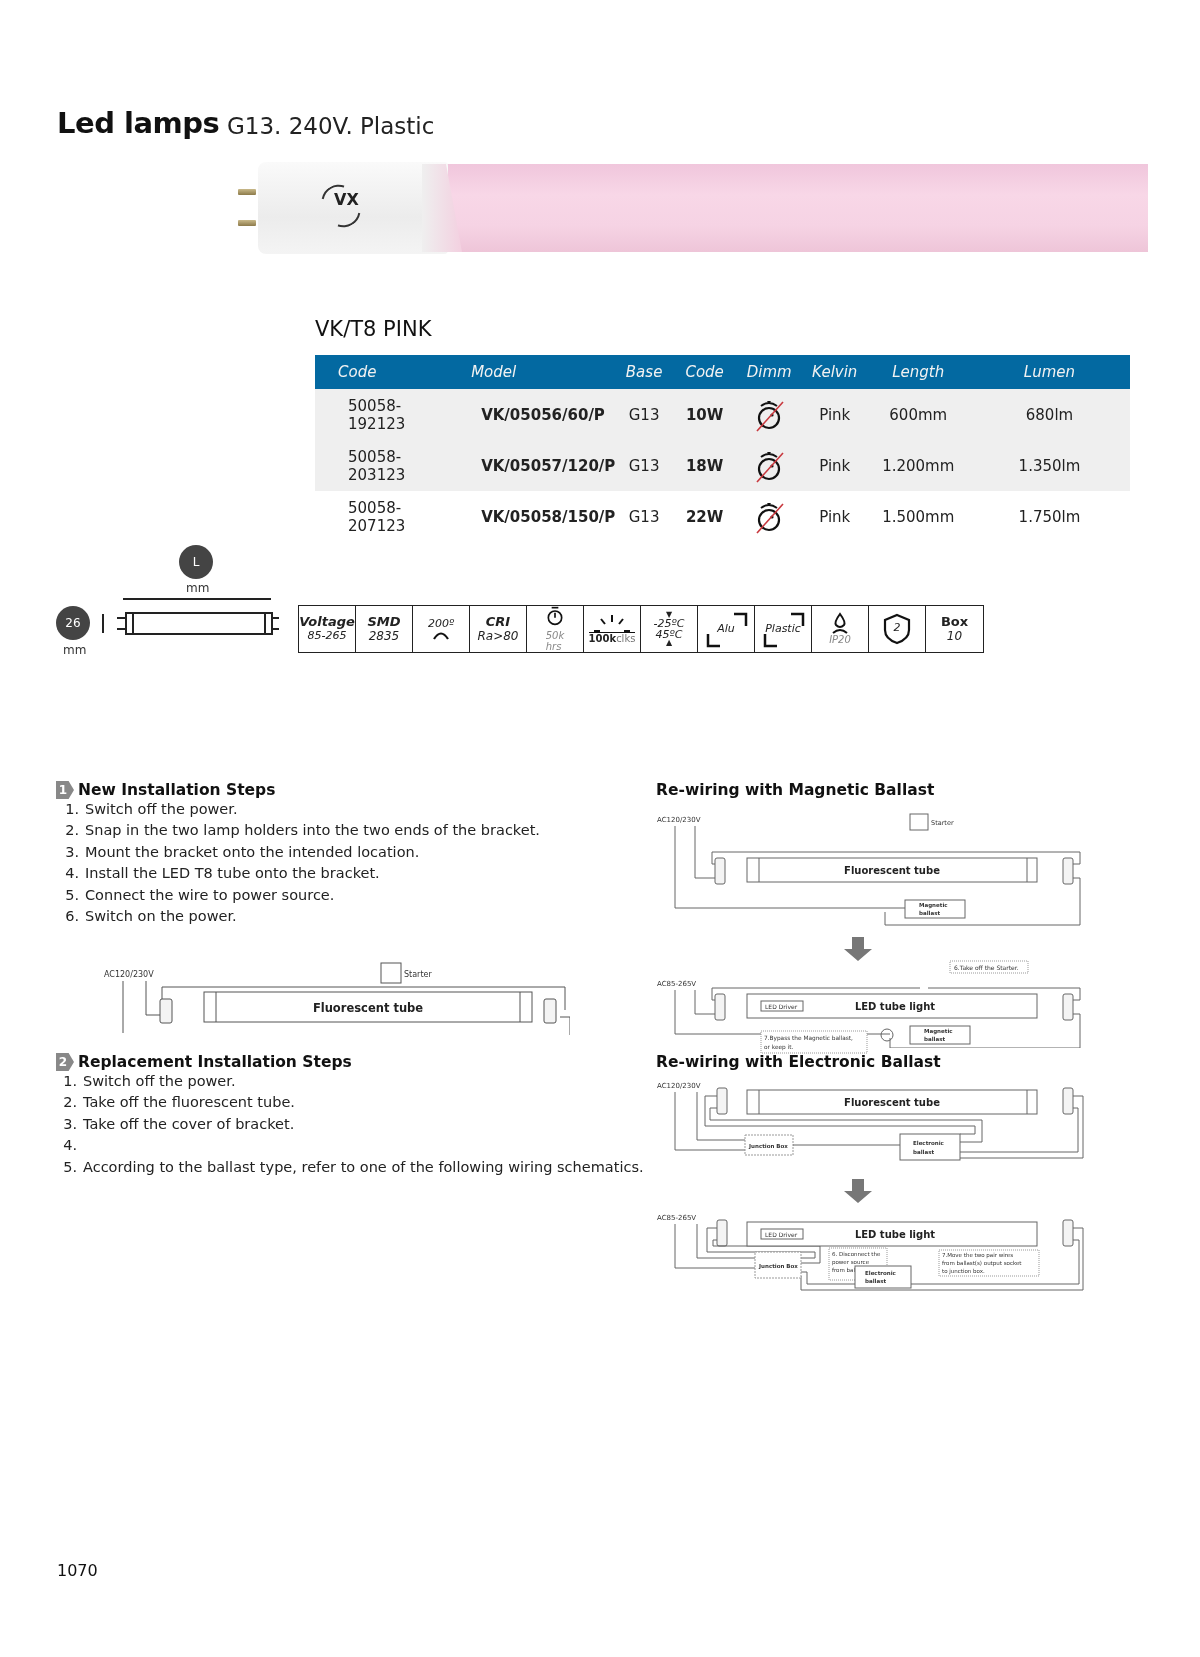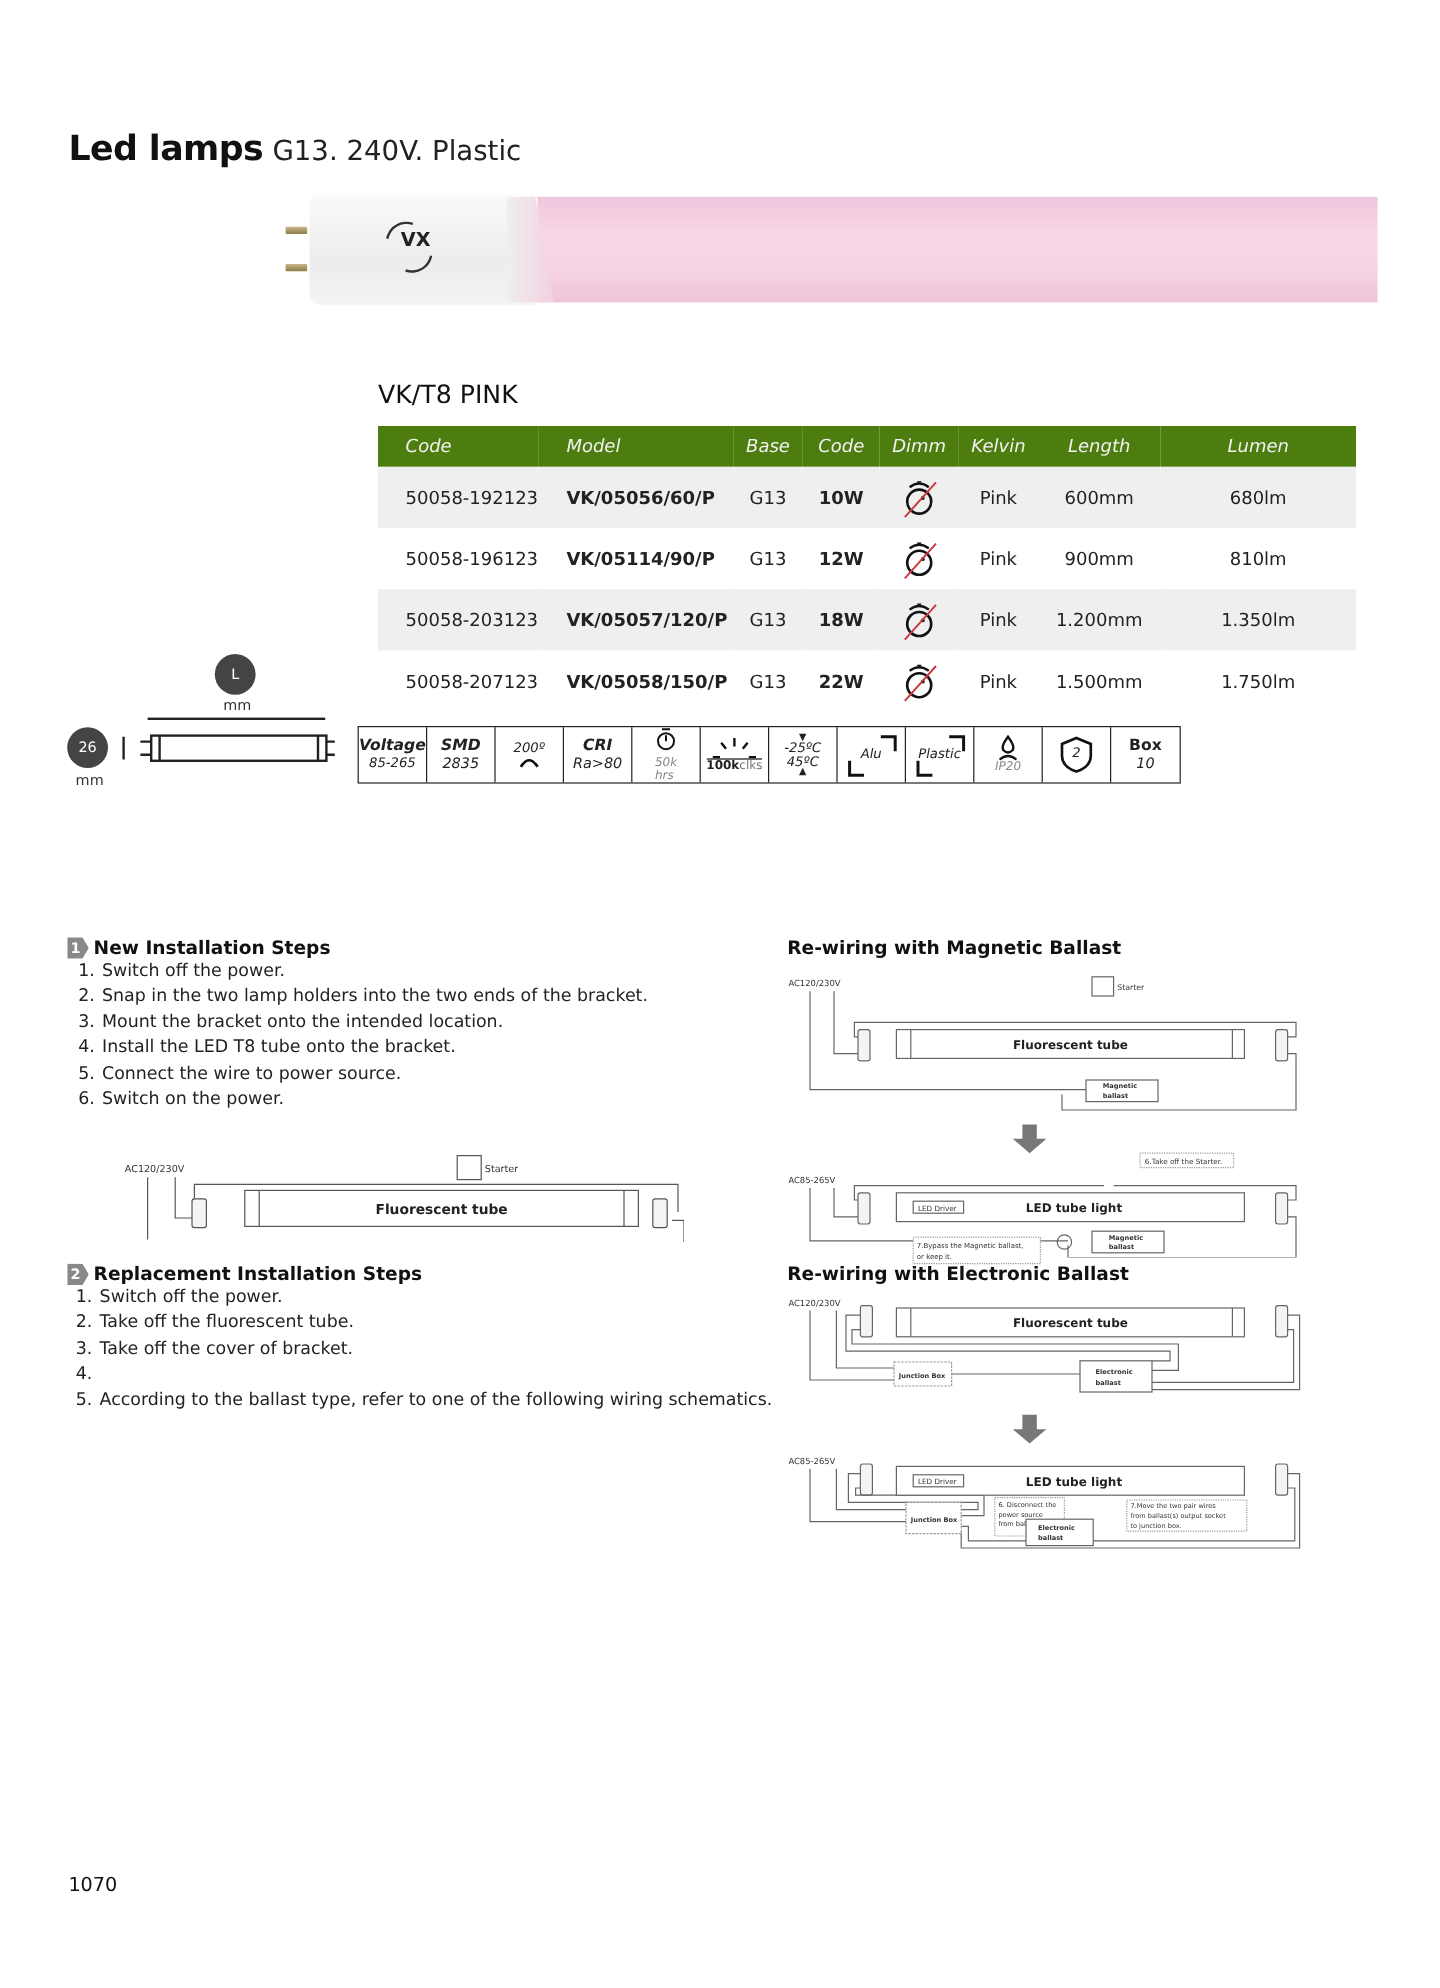--- a/index.html
+++ b/index.html
@@ -17,24 +17,24 @@
   .lamp .tube { position: absolute; left: 188px; top: 2px; width: 724px; height: 88px; background: linear-gradient(#f0c6dc, #f8d7e7 35%, #f6d3e4 70%, #eec5d8); }
   .lamp .cap-edge { position: absolute; left: 186px; top: 2px; width: 40px; height: 88px; background: linear-gradient(90deg,#efefef,#f3d0e0); clip-path: polygon(0 0,60% 0,100% 100%,0 100%); }
   .lamp .logo { position: absolute; left: 98px; top: 28px; font-size: 16px; font-weight: bold; color: #222; }
   .lamp .logo-ring { position: absolute; left: 86px; top: 22px; width: 38px; height: 44px; border: 2px solid #333; border-radius: 50%; border-right-color: transparent; border-left-color: transparent; transform: rotate(-30deg); }
 
   
   .prod-title { left: 315px; top: 317px; font-size: 21px; font-weight: normal; color: #111; }
 
   
   .spec-table { left: 315px; top: 355px; width: 815px; border-collapse: collapse; }
-  .spec-table th { background: #4d7c0f; color: #f2f2f2; font-style: italic; font-weight: normal; font-size: 15px; height: 34px; text-align: center; }
+  .spec-table th { background: #0369a1; color: #f2f2f2; font-style: italic; font-weight: normal; font-size: 15px; height: 34px; text-align: center; }
   .spec-table th.left { text-align: left; padding-left: 23px; }
   .spec-table td { font-size: 15px; height: 51px; text-align: center; color: #222; }
-  .spec-table td.left { text-align: left; padding-left: 23px; }
+  .spec-table td.left { text-align: left; padding-left: 33px; }
   .spec-table td.bold { font-weight: bold; }
   .spec-table tr.odd td { background: #efefef; }
   .dimm-icon { display: inline-block; width: 34px; height: 34px; vertical-align: middle; }
 
   
   .badge { width: 34px; height: 34px; border-radius: 50%; background: #444; color: #fff; font-size: 12px; display: flex; align-items: center; justify-content: center; }
   .mm { font-size: 12px; color: #333; }
 
   
   .features { left: 298px; top: 605px; display: flex; border: 1.5px solid #222; height: 48px; }
@@ -107,36 +107,20 @@
             <path d="M9 8 Q17 2 25 8" stroke="#111" stroke-width="2" fill="none"></path>
             <path d="M15 3 L19 3 L17 6 Z" fill="#111"></path>
             <circle cx="17" cy="20" r="10" stroke="#111" stroke-width="2.2" fill="none"></circle>
             <circle cx="20" cy="17" r="1.6" fill="#111"></circle>
             <line x1="5" y1="33" x2="31" y2="4" stroke="#c8383e" stroke-width="1.6"></line>
           </svg></td>
       <td>Pink</td>
       <td>600mm</td>
       <td>680lm</td>
     </tr>
-    <tr>
-      <td class="left">50058-196123</td>
-      <td class="left bold">VK/05114/90/P</td>
-      <td>G13</td>
-      <td class="bold">12W</td>
-      <td><svg class="dimm-icon" viewBox="0 0 34 34">
-            <path d="M9 8 Q17 2 25 8" stroke="#111" stroke-width="2" fill="none"></path>
-            <path d="M15 3 L19 3 L17 6 Z" fill="#111"></path>
-            <circle cx="17" cy="20" r="10" stroke="#111" stroke-width="2.2" fill="none"></circle>
-            <circle cx="20" cy="17" r="1.6" fill="#111"></circle>
-            <line x1="5" y1="33" x2="31" y2="4" stroke="#c8383e" stroke-width="1.6"></line>
-          </svg></td>
-      <td>Pink</td>
-      <td>900mm</td>
-      <td>810lm</td>
-    </tr>
     <tr class="odd">
       <td class="left">50058-203123</td>
       <td class="left bold">VK/05057/120/P</td>
       <td>G13</td>
       <td class="bold">18W</td>
       <td><svg class="dimm-icon" viewBox="0 0 34 34">
             <path d="M9 8 Q17 2 25 8" stroke="#111" stroke-width="2" fill="none"></path>
             <path d="M15 3 L19 3 L17 6 Z" fill="#111"></path>
             <circle cx="17" cy="20" r="10" stroke="#111" stroke-width="2.2" fill="none"></circle>
             <circle cx="20" cy="17" r="1.6" fill="#111"></circle>

